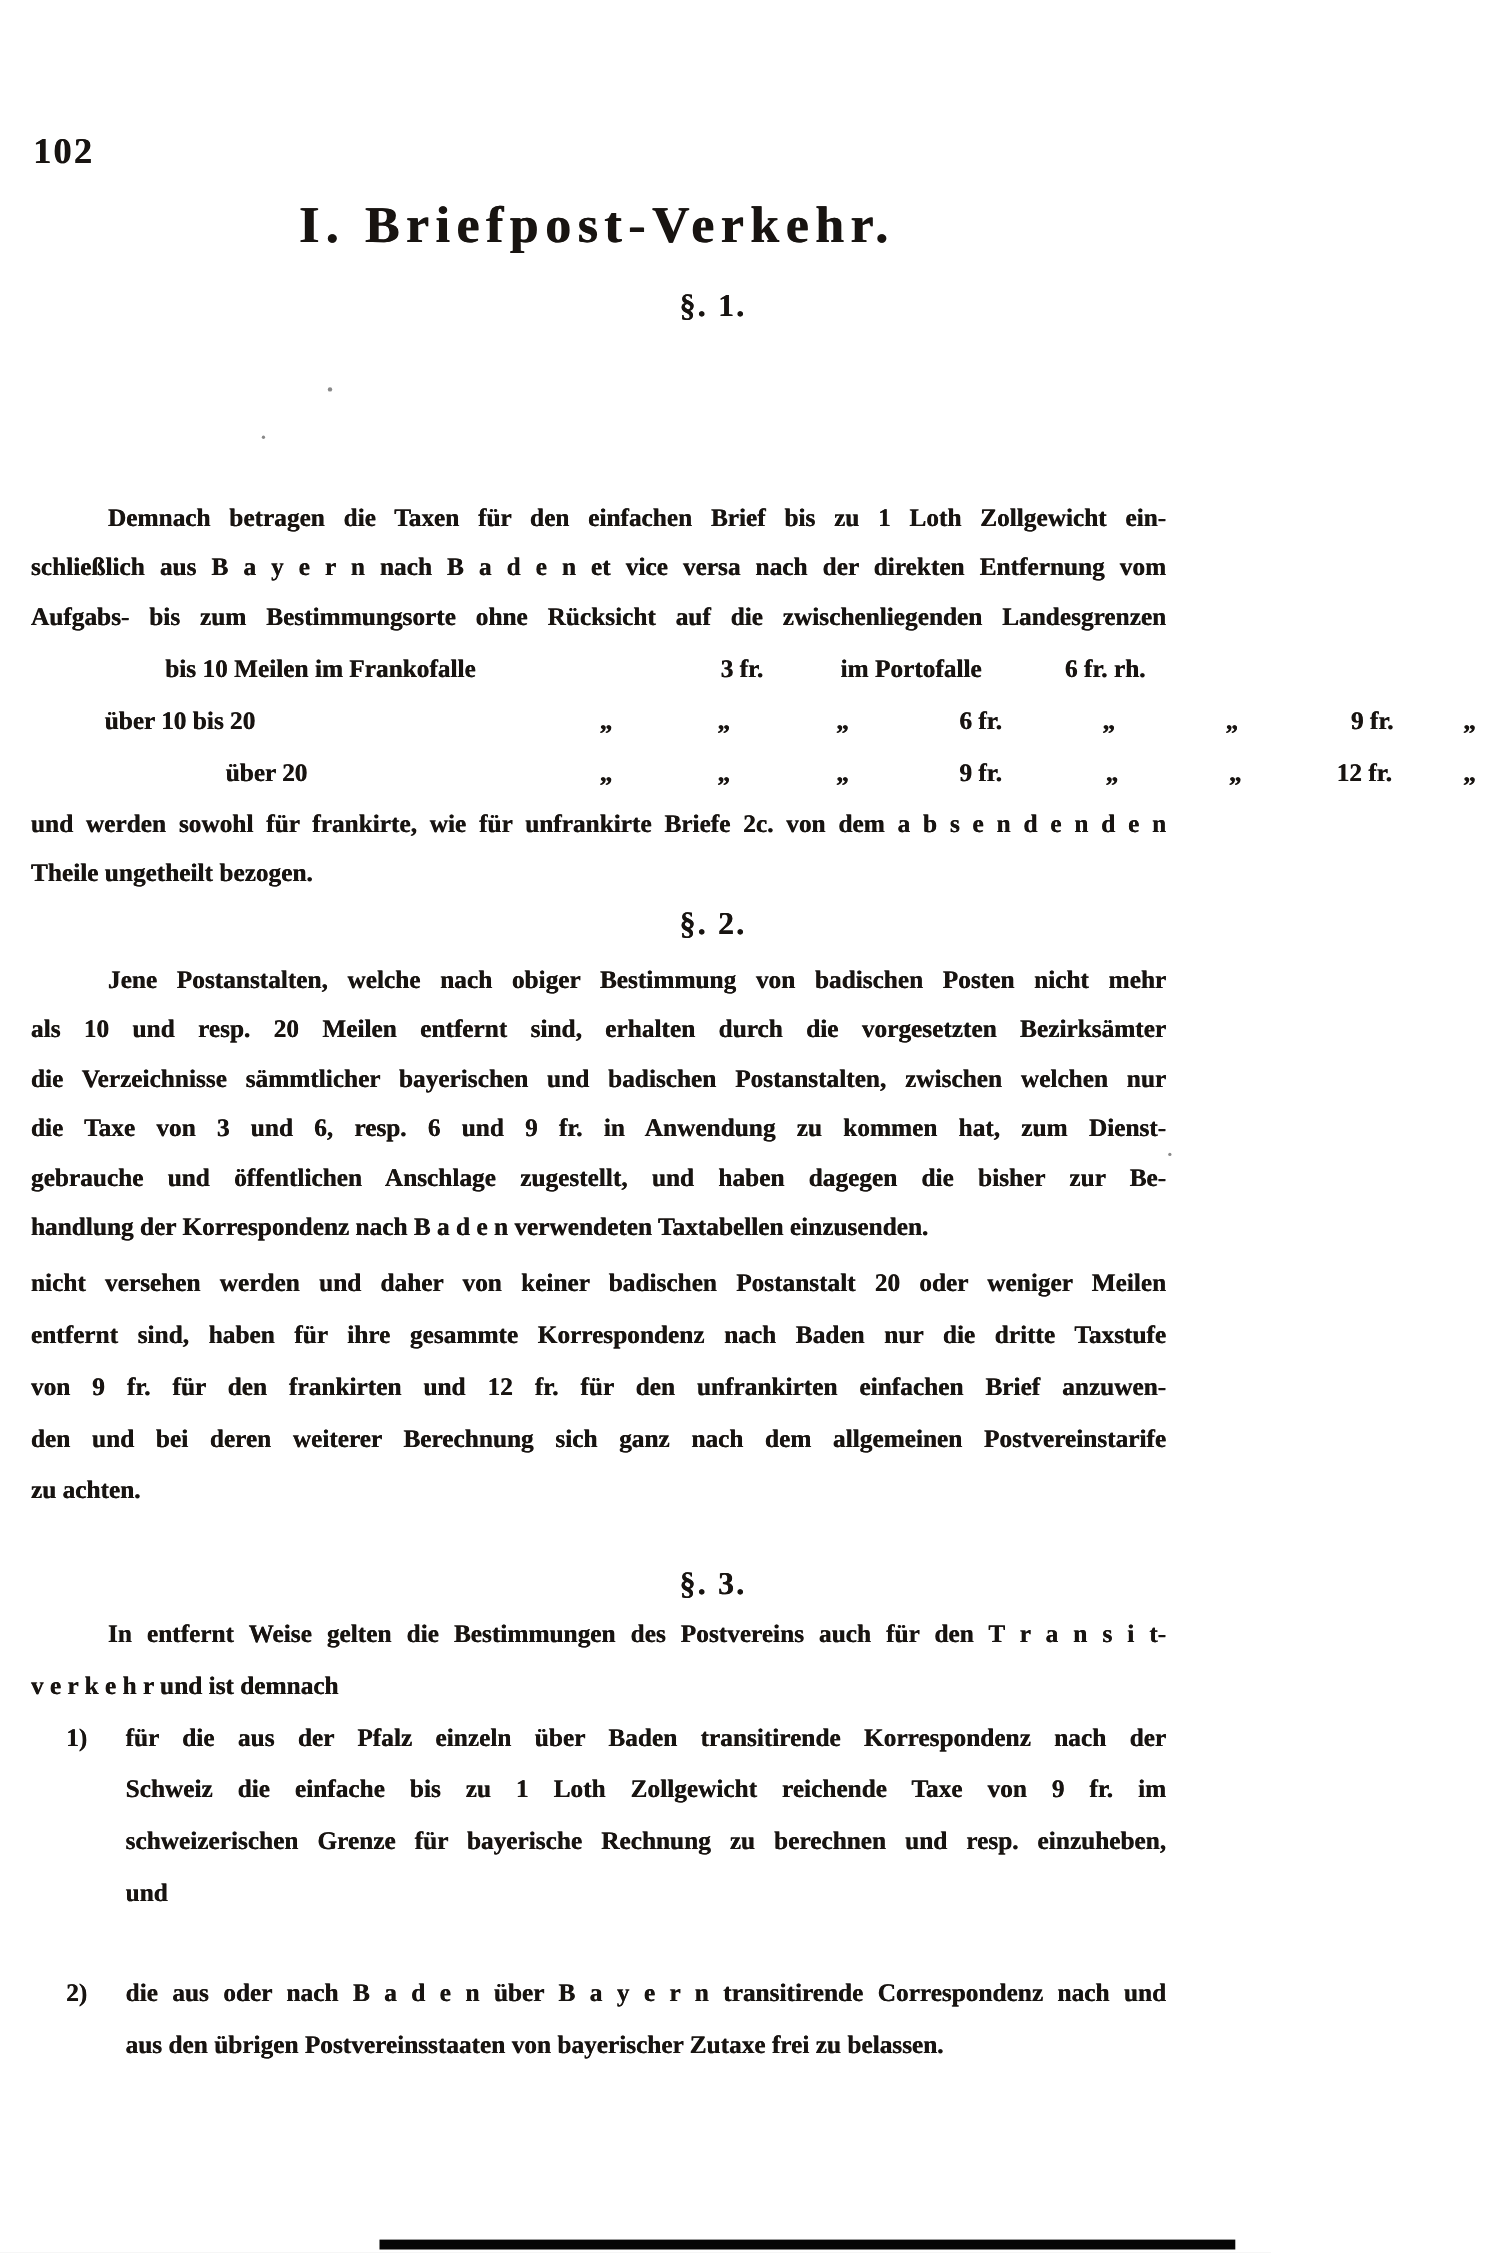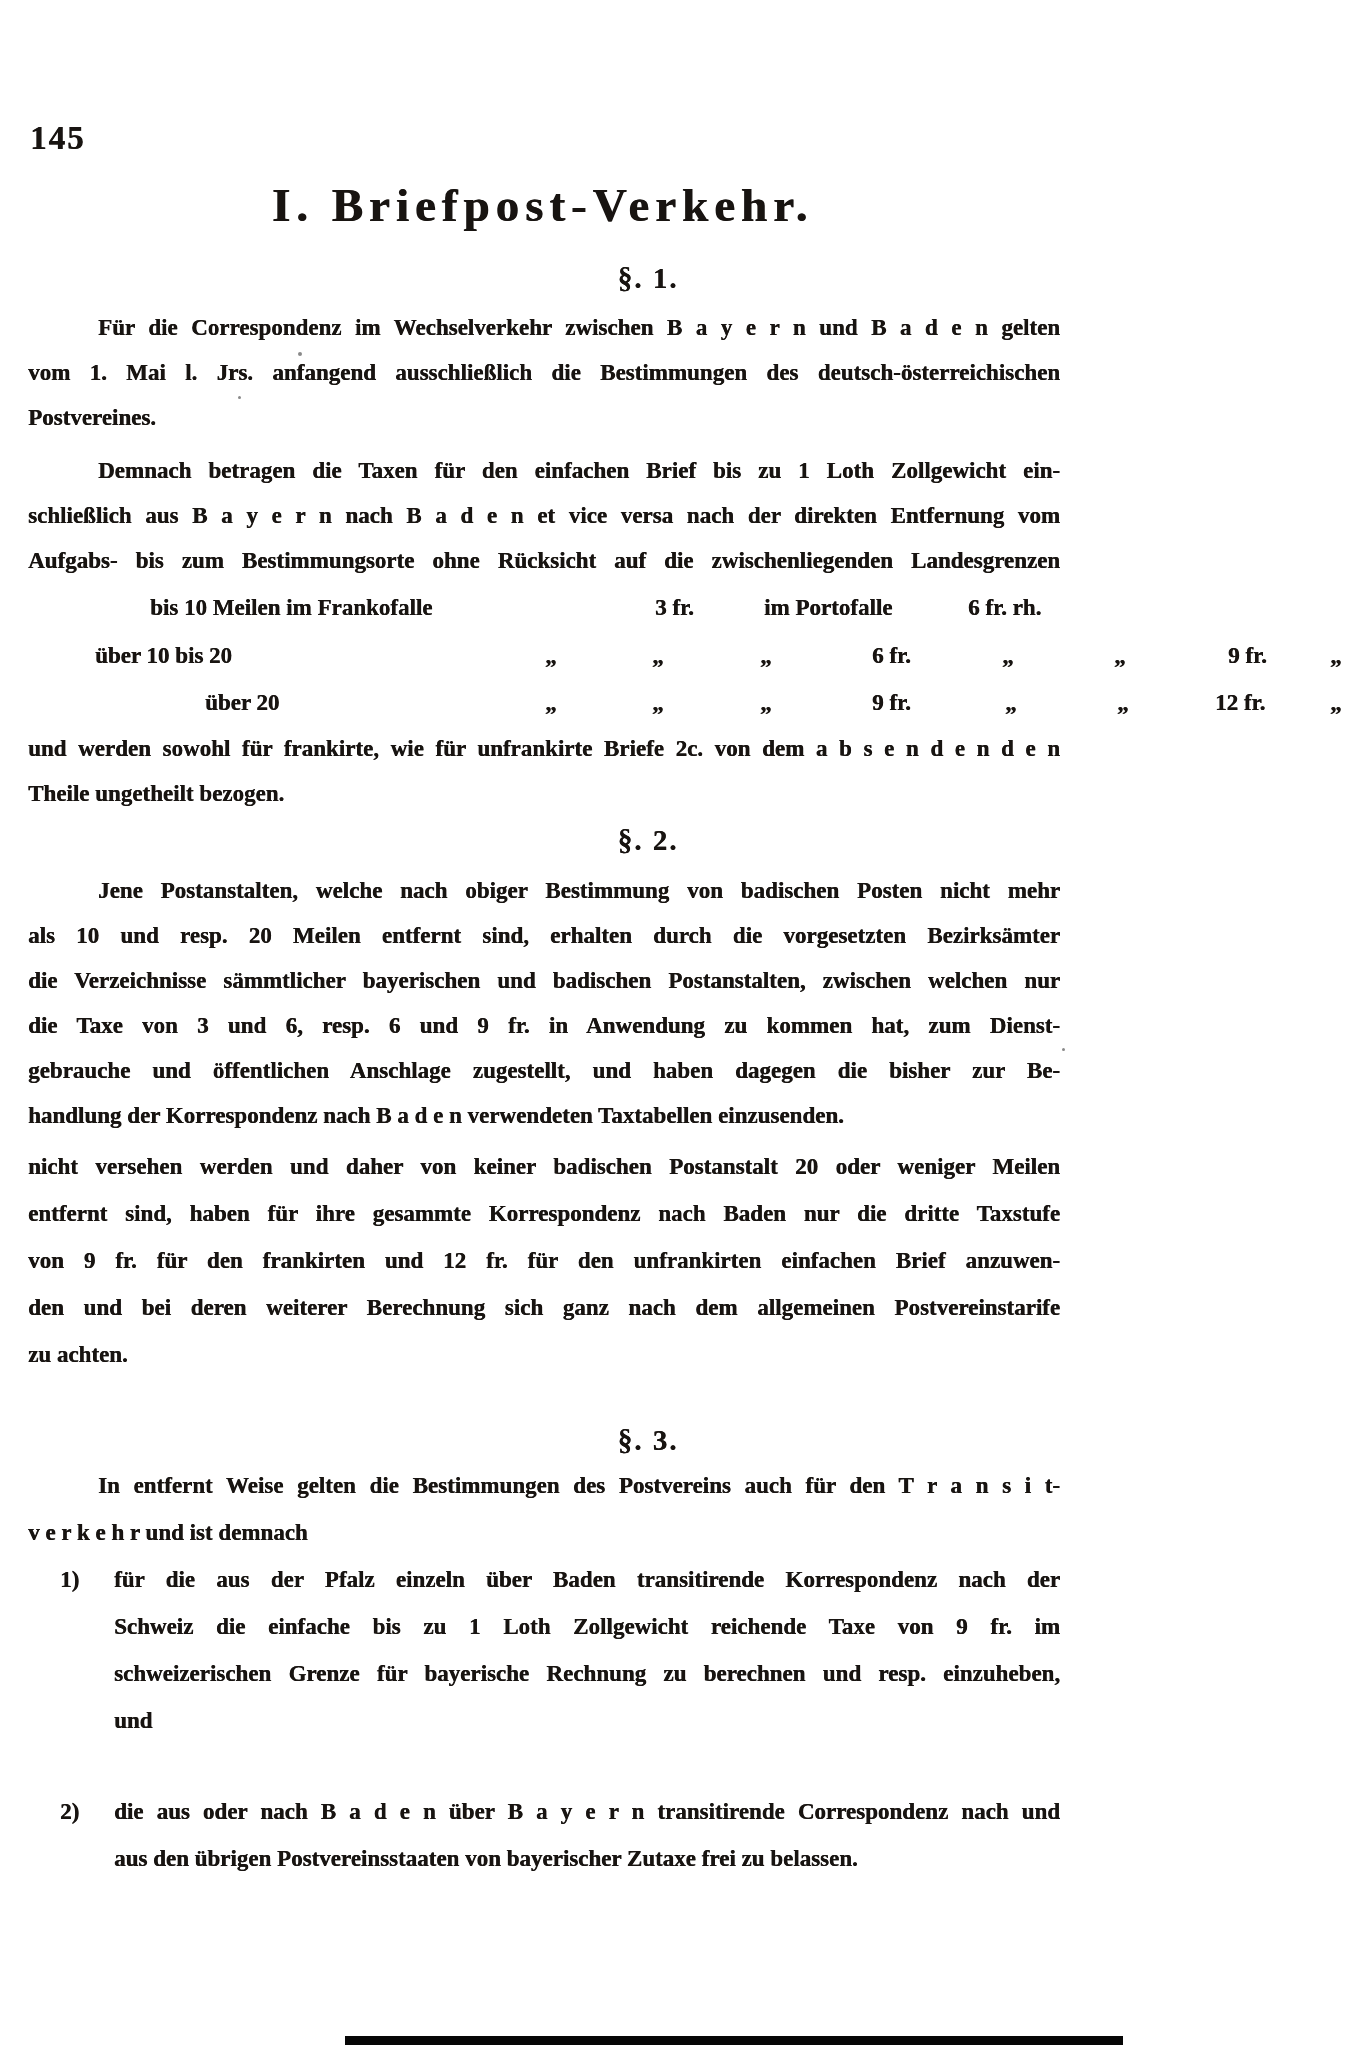--- a/index.html
+++ b/index.html
@@ -56,31 +56,26 @@
   }
   .li-text{position:absolute;left:114px;top:0;width:946px;}
   .speck{position:absolute;background:#4a4a4a;border-radius:50%;opacity:.65;}
   .scanbar{position:absolute;background:#060606;}
 </style>
 </head>
 <body>
 
 <div class="page">
 
-  <div class="pageno">145</div>
+  <div class="pageno">102</div>
 
   <div class="title">I. Briefpost-Verkehr.</div>
 
   <div class="sec-head" style="top:258px;">§. 1.</div>
 
-  <div class="para" style="top:305px;">
-    <div class="ln ind">Für die Correspondenz im Wechselverkehr zwischen B a y e r n und B a d e n gelten</div>
-    <div class="ln">vom 1. Mai l. Jrs. anfangend ausschließlich die Bestimmungen des deutsch-österreichischen</div>
-    <div class="ln end">Postvereines.</div>
-  </div>
 
   <div class="para" style="top:448px;">
     <div class="ln ind">Demnach betragen die Taxen für den einfachen Brief bis zu 1 Loth Zollgewicht ein-</div>
     <div class="ln">schließlich aus B a y e r n nach B a d e n et vice versa nach der direkten Entfernung vom</div>
     <div class="ln">Aufgabs- bis zum Bestimmungsorte ohne Rücksicht auf die zwischenliegenden Landesgrenzen</div>
   </div>
 
   <div>
     <div class="trow" style="top:584px;">
       <span class="tcell" style="left:150px;">bis 10 Meilen im Frankofalle</span>

